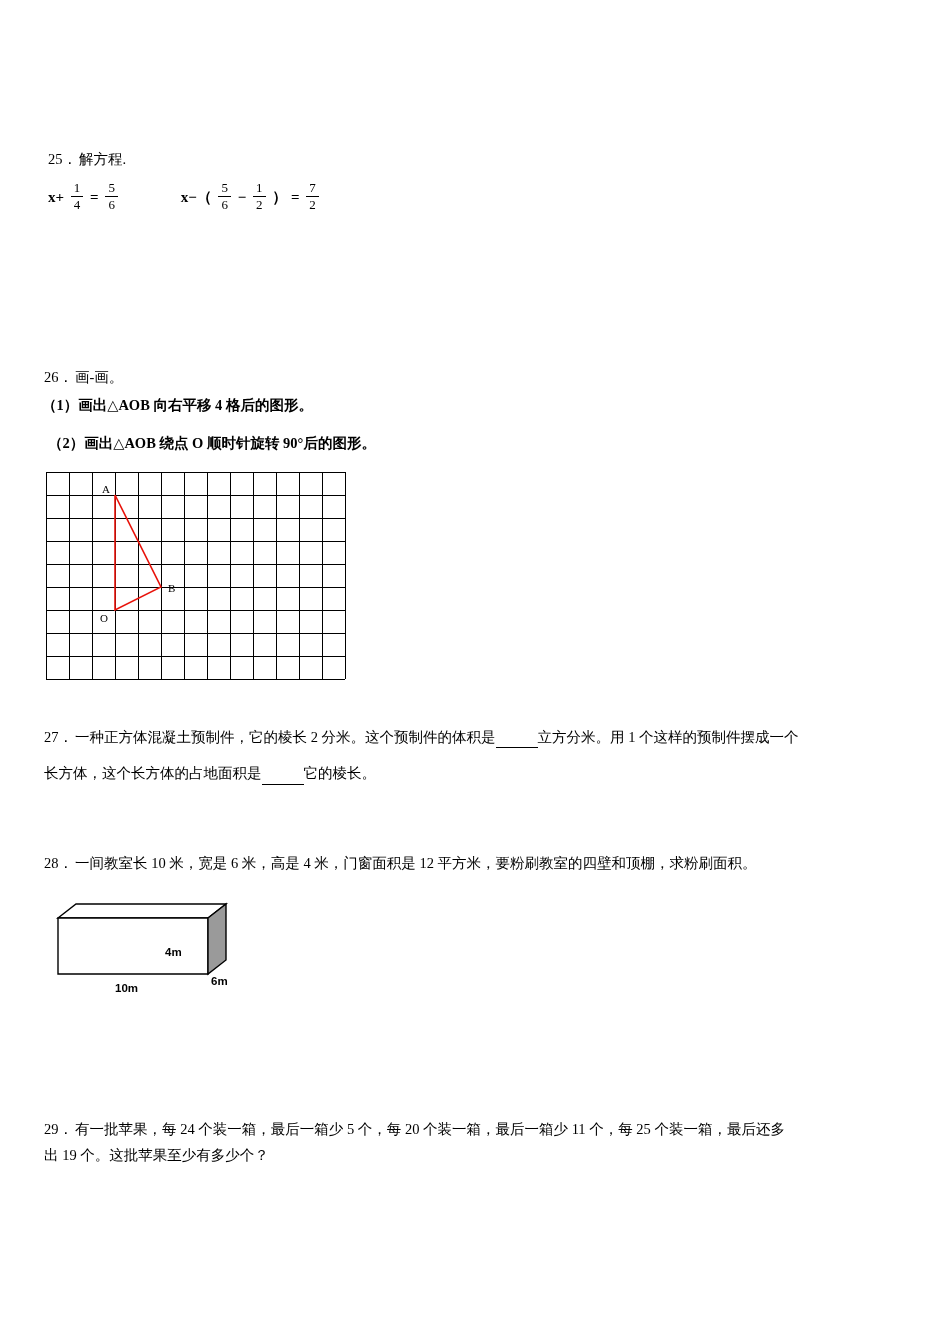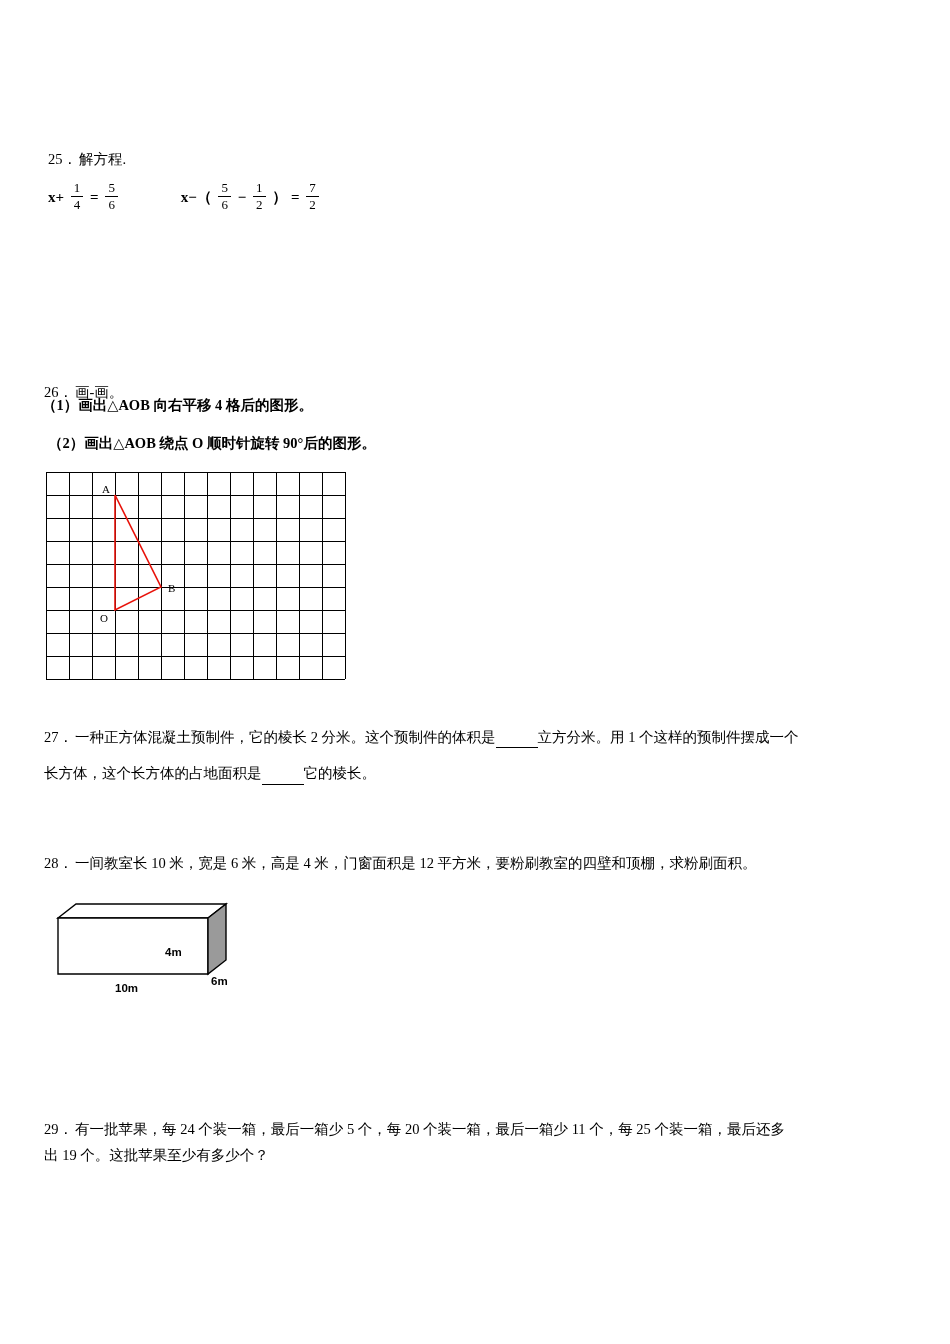--- a/index.html
+++ b/index.html
@@ -69,21 +69,21 @@
   }
   .eqsym {
     display: inline-block;
     vertical-align: middle;
     font-weight: bold;
     font-size: 15px;
   }
 
   
   #sec5 { left: 44px; top: 340px; }
-  #q26 { left: 44px; top: 366px; margin-top: 15px; }
+  #q26 { left: 44px; top: 366px; }
   #q26a { left: 42px; top: 394px; }
   #q26b { left: 48px; top: 432px; }
 
   
   #grid-fig {
     position: absolute;
     left: 44px;
     top: 470px;
     width: 302px;
     height: 208px;

